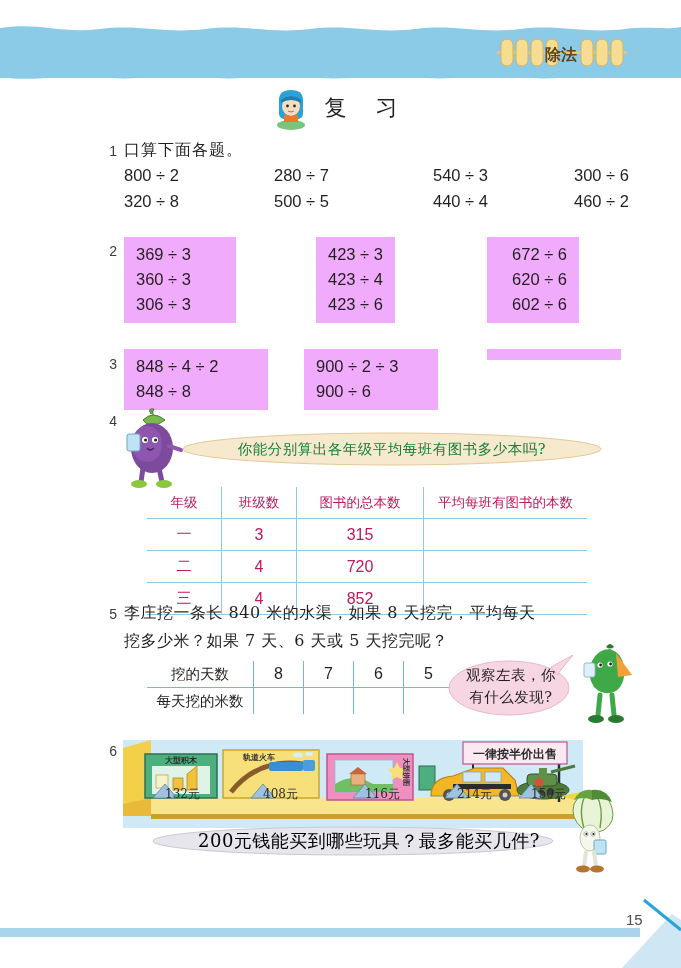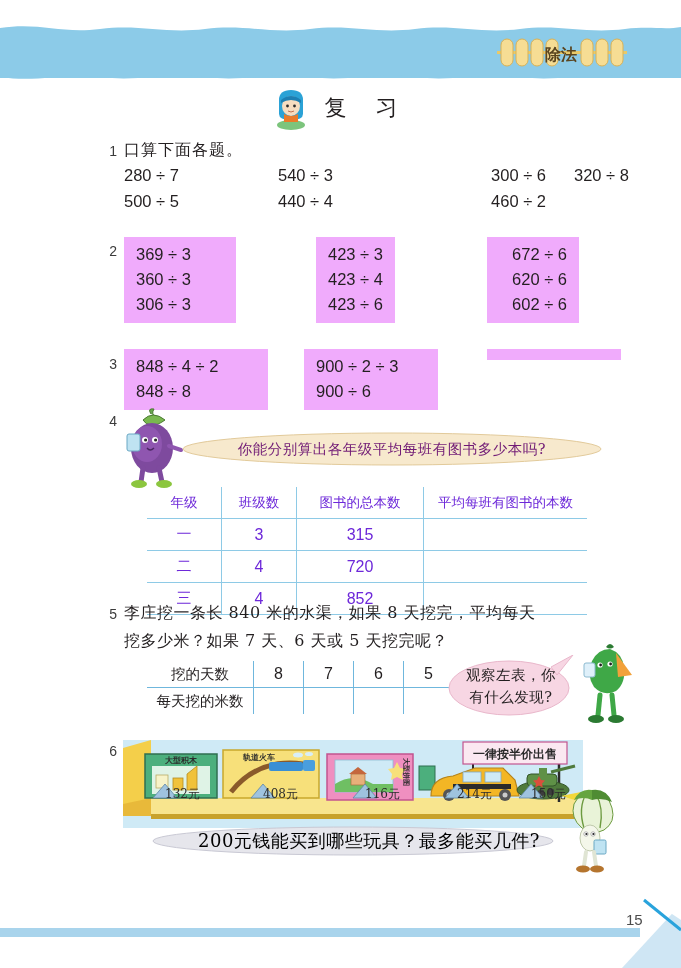--- a/index.html
+++ b/index.html
@@ -110,36 +110,36 @@
     position: absolute;
     left: 182px; top: 432px;
     width: 420px; height: 34px;
   }
   .bubble4-text {
     position: absolute;
     left: 182px; top: 432px;
     width: 420px; height: 34px;
     display: flex; align-items: center; justify-content: center;
     font-size: 14.5px;
-    color: #701a75;
+    color: #15803d;
     letter-spacing: 0.5px;
   }
 
   table.booktable {
     position: absolute;
     left: 147px; top: 487px;
     width: 440px;
     border-collapse: collapse;
     font-size: 14px;
   }
   table.booktable th, table.booktable td {
     border: 1px solid #8ecae6;
     text-align: center;
     height: 29px;
-    color: #6d28d9;
+    color: #be185d;
     font-weight: normal;
   }
   table.booktable th { font-family: "DejaVu Serif", serif; font-size: 13.5px; }
   table.booktable td.numcell { font-family: "Liberation Sans", sans-serif; font-size: 16px; }
   table.booktable td.cncell { font-family: "DejaVu Serif", serif; font-size: 15px; }
   table.booktable tr > *:first-child { border-left: none; }
   table.booktable tr > *:last-child { border-right: none; }
   table.booktable thead th { border-top: none; }
   table.booktable tbody tr:last-child td { border-bottom: 1px solid #8ecae6; }
 
@@ -263,20 +263,21 @@
     <circle cx="21.5" cy="20" r="1.4" fill="#2b2b2b"></circle>
     <path d="M15 25 Q18 27 21 25" stroke="#c0714f" stroke-width="1" fill="none"></path>
     <path d="M11 28 L11 36 L25 36 L25 28 Q18 32 11 28 Z" fill="#ea7b2a"></path>
   </svg>
   <span class="title-text">复 习</span>
 </div>
 
 <div class="num" style="left:103px; top:143px;">1</div>
 <div class="q1-title cn">口算下面各题。</div>
 <div class="q1-grid">
+  <div class="eq">800 ÷ 2</div>
   <div class="eq">280 ÷ 7</div>
   <div class="eq col3">540 ÷ 3</div>
   <div class="eq col4">300 ÷ 6</div>
   <div class="eq">320 ÷ 8</div>
   <div class="eq">500 ÷ 5</div>
   <div class="eq col3">440 ÷ 4</div>
   <div class="eq col4">460 ÷ 2</div>
 </div>
 
 <div class="num" style="left:103px; top:243px;">2</div>

